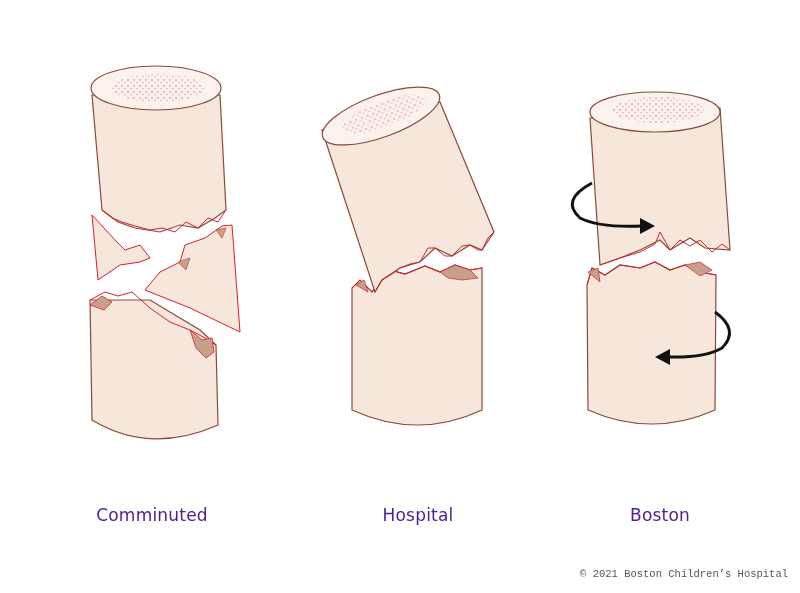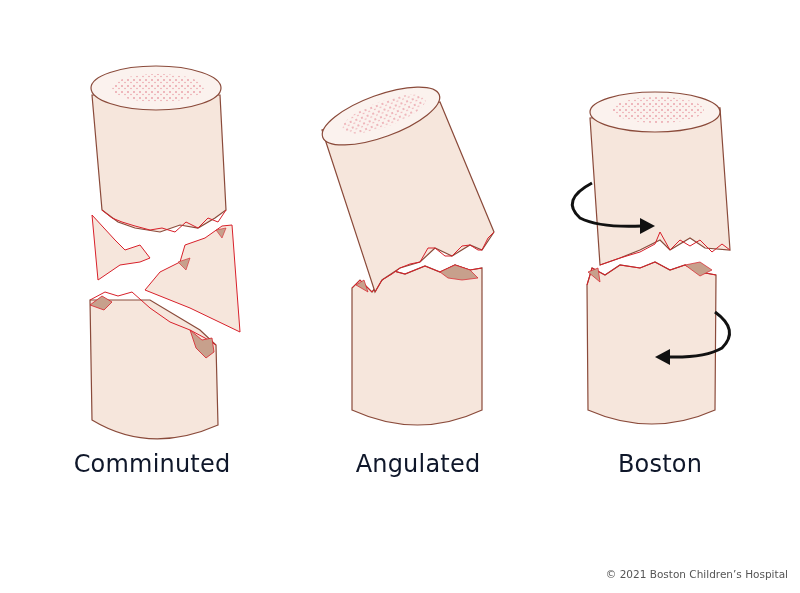--- a/index.html
+++ b/index.html
@@ -1,19 +1,19 @@
 <!DOCTYPE html>
 <html><head>
 <meta charset="utf-8">
 <style>
   html, body { margin:0; padding:0; background:#ffffff; }
   body { width:800px; height:593px; position:relative; overflow:hidden; font-family:"DejaVu Sans", sans-serif; }
   .art { position:absolute; left:0; top:0; width:800px; height:593px; }
-  .label { position:absolute; top:450px; font-size:24px; color:#0f172a; text-align:center; width:200px; letter-spacing:0.2px; }
-  .credit { position:absolute; right:12px; top:568px; font-size:10.5px; color:#555; }
+  .label { position:absolute; top:505px; font-size:17px; color:#4c1d95; text-align:center; width:200px; letter-spacing:0.2px; }
+  .credit { position:absolute; right:12px; top:568px; font-size:10.5px; color:#555;font-family:Liberation Mono, monospace; }
 </style>
 </head>
 <body>
 
 <svg class="art" viewBox="0 0 800 593" xmlns="http://www.w3.org/2000/svg">
   <defs>
     <pattern id="marrow" width="6" height="6" patternUnits="userSpaceOnUse">
       <circle cx="2" cy="2" r="1" fill="#eaa3ab"></circle>
       <circle cx="5" cy="4.5" r="0.8" fill="#eaa3ab"></circle>
     </pattern>
@@ -59,15 +59,15 @@
     <ellipse cx="658" cy="110" rx="46" ry="13" fill="url(#marrow)"></ellipse>
 
     <path d="M592,183 Q560,200 580,218 Q600,228 642,226" fill="none" stroke="#111" stroke-width="3"></path>
     <path d="M640,218 L655,226 L640,234 Z" fill="#111"></path>
     <path d="M715,312 Q740,330 722,348 Q705,358 668,357" fill="none" stroke="#111" stroke-width="3"></path>
     <path d="M670,349 L655,357 L670,365 Z" fill="#111"></path>
   </g>
 </svg>
 
 <div class="label" style="left:52px;">Comminuted</div>
-<div class="label" style="left:318px;">Angulated</div>
+<div class="label" style="left:318px;">Hospital</div>
 <div class="label" style="left:560px;">Boston</div>
 <div class="credit">© 2021 Boston Children’s Hospital</div>
 
 </body></html>

